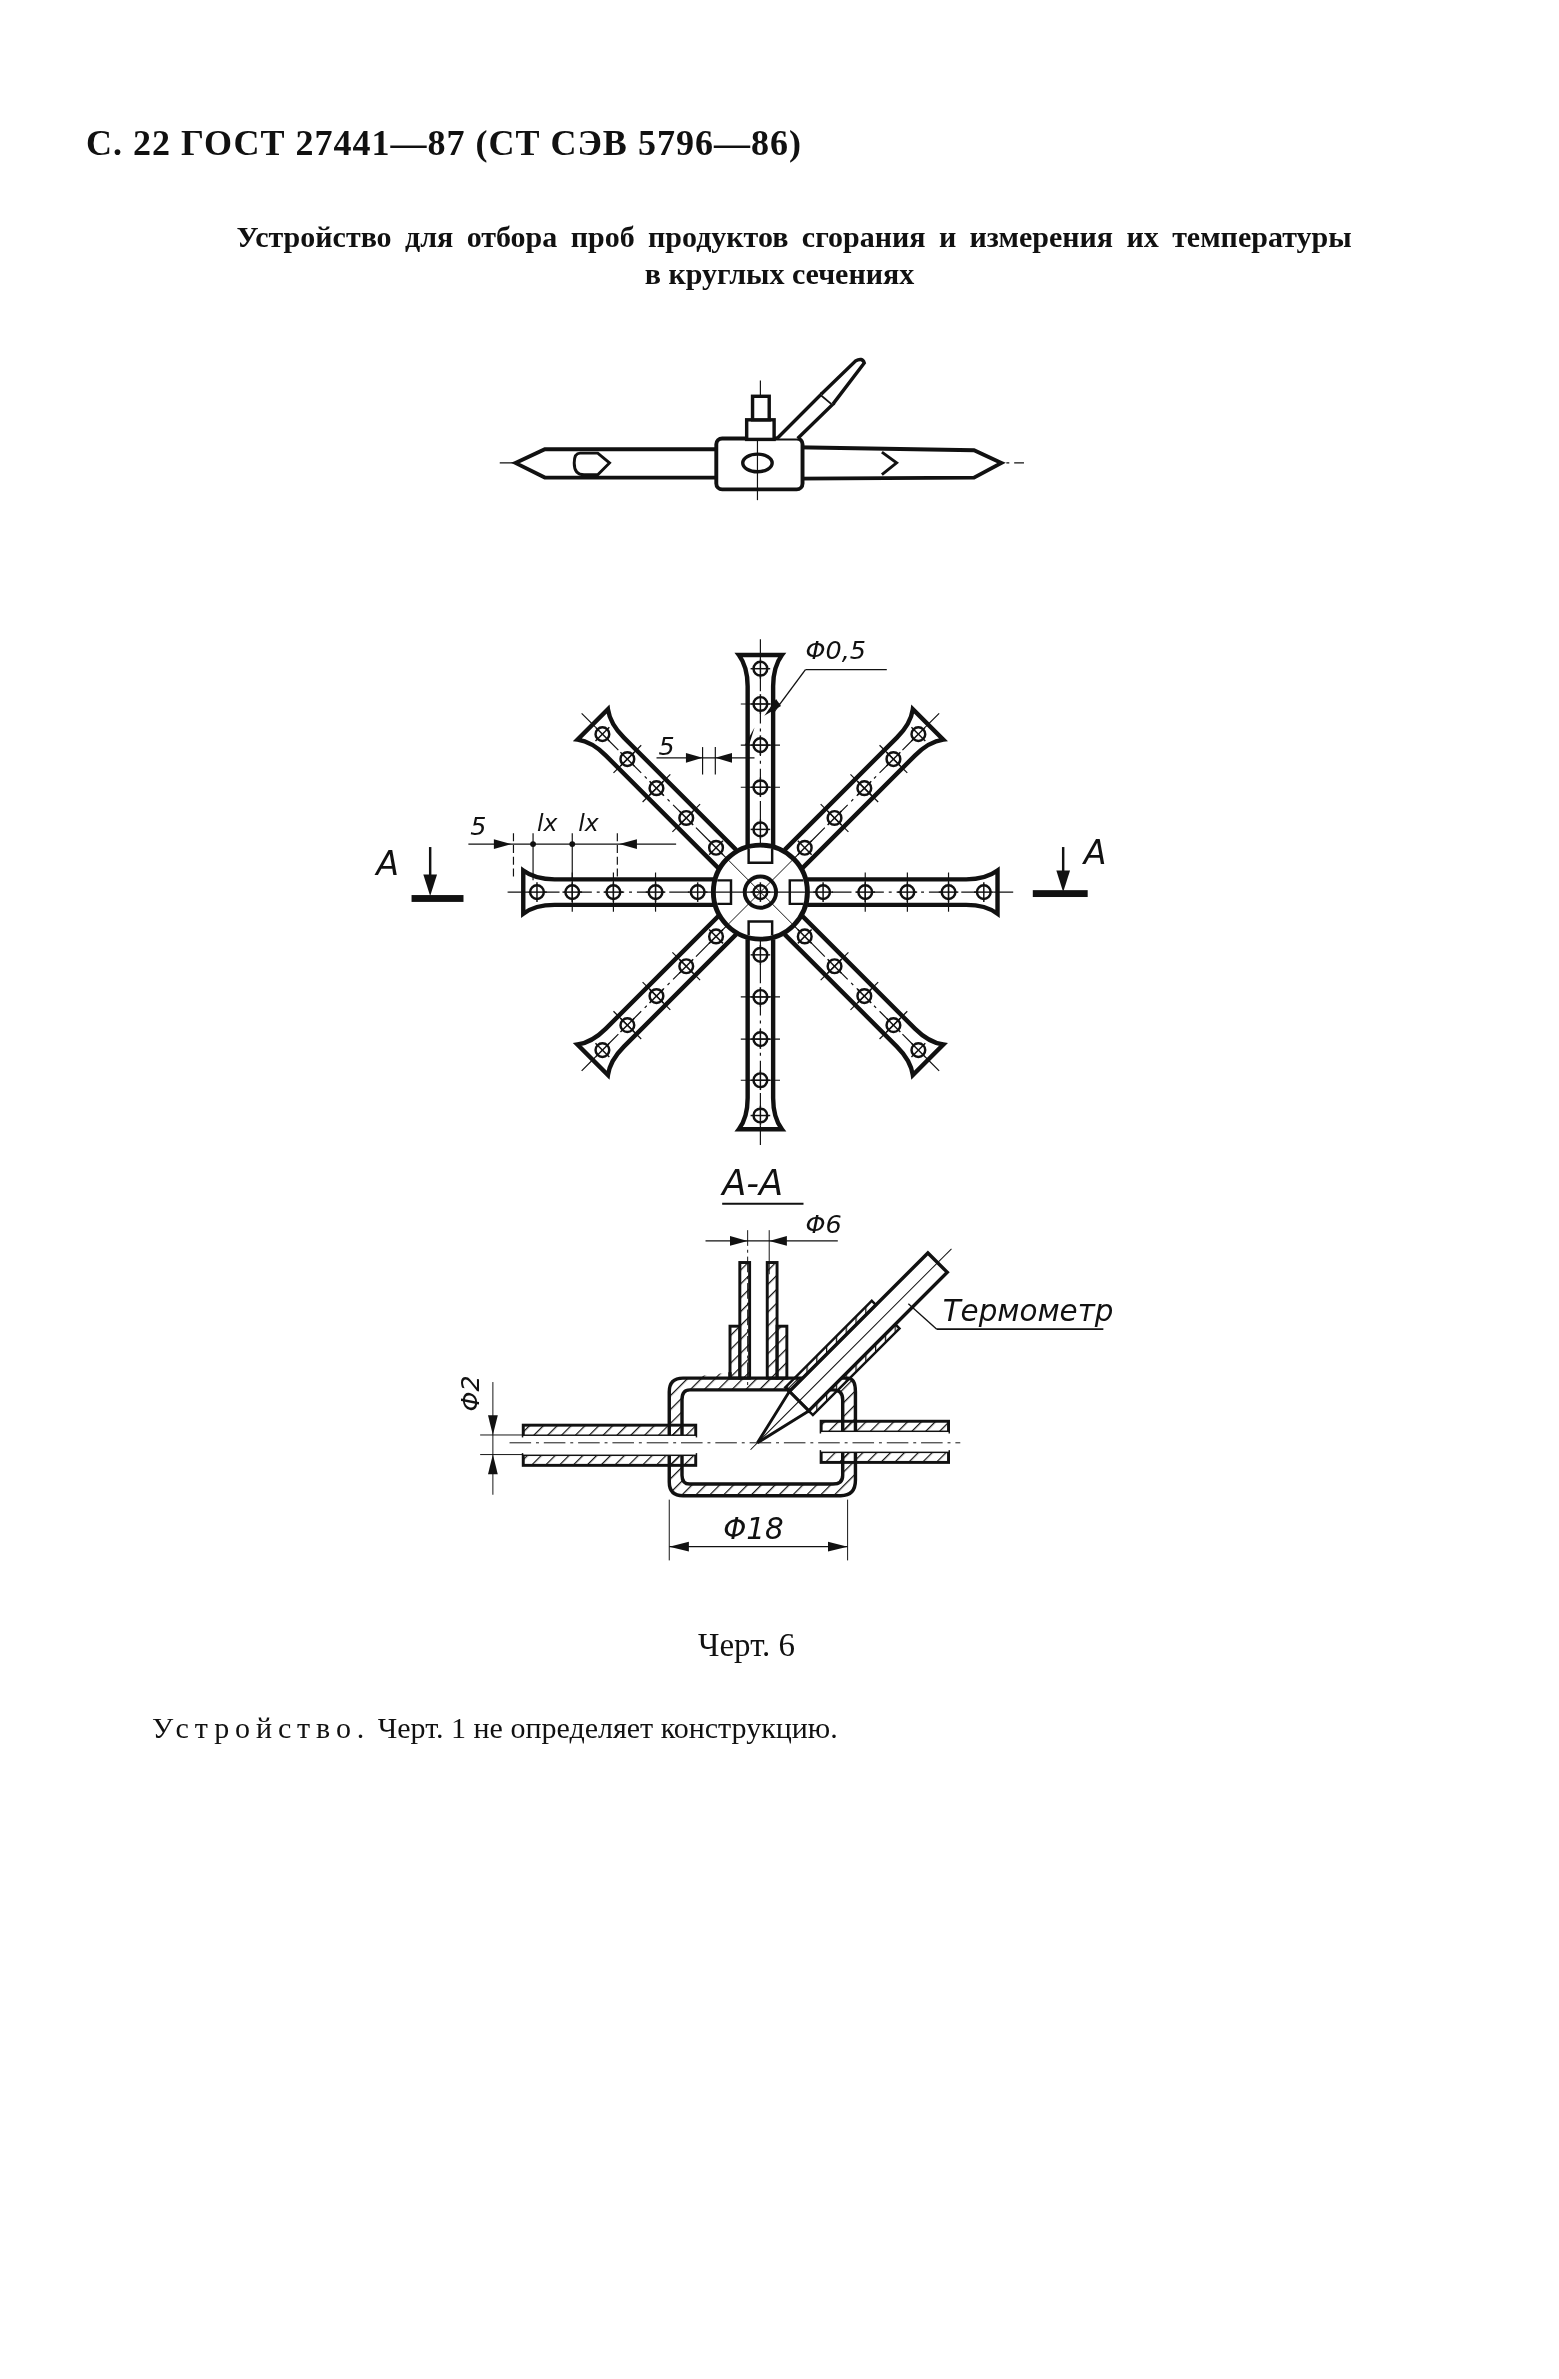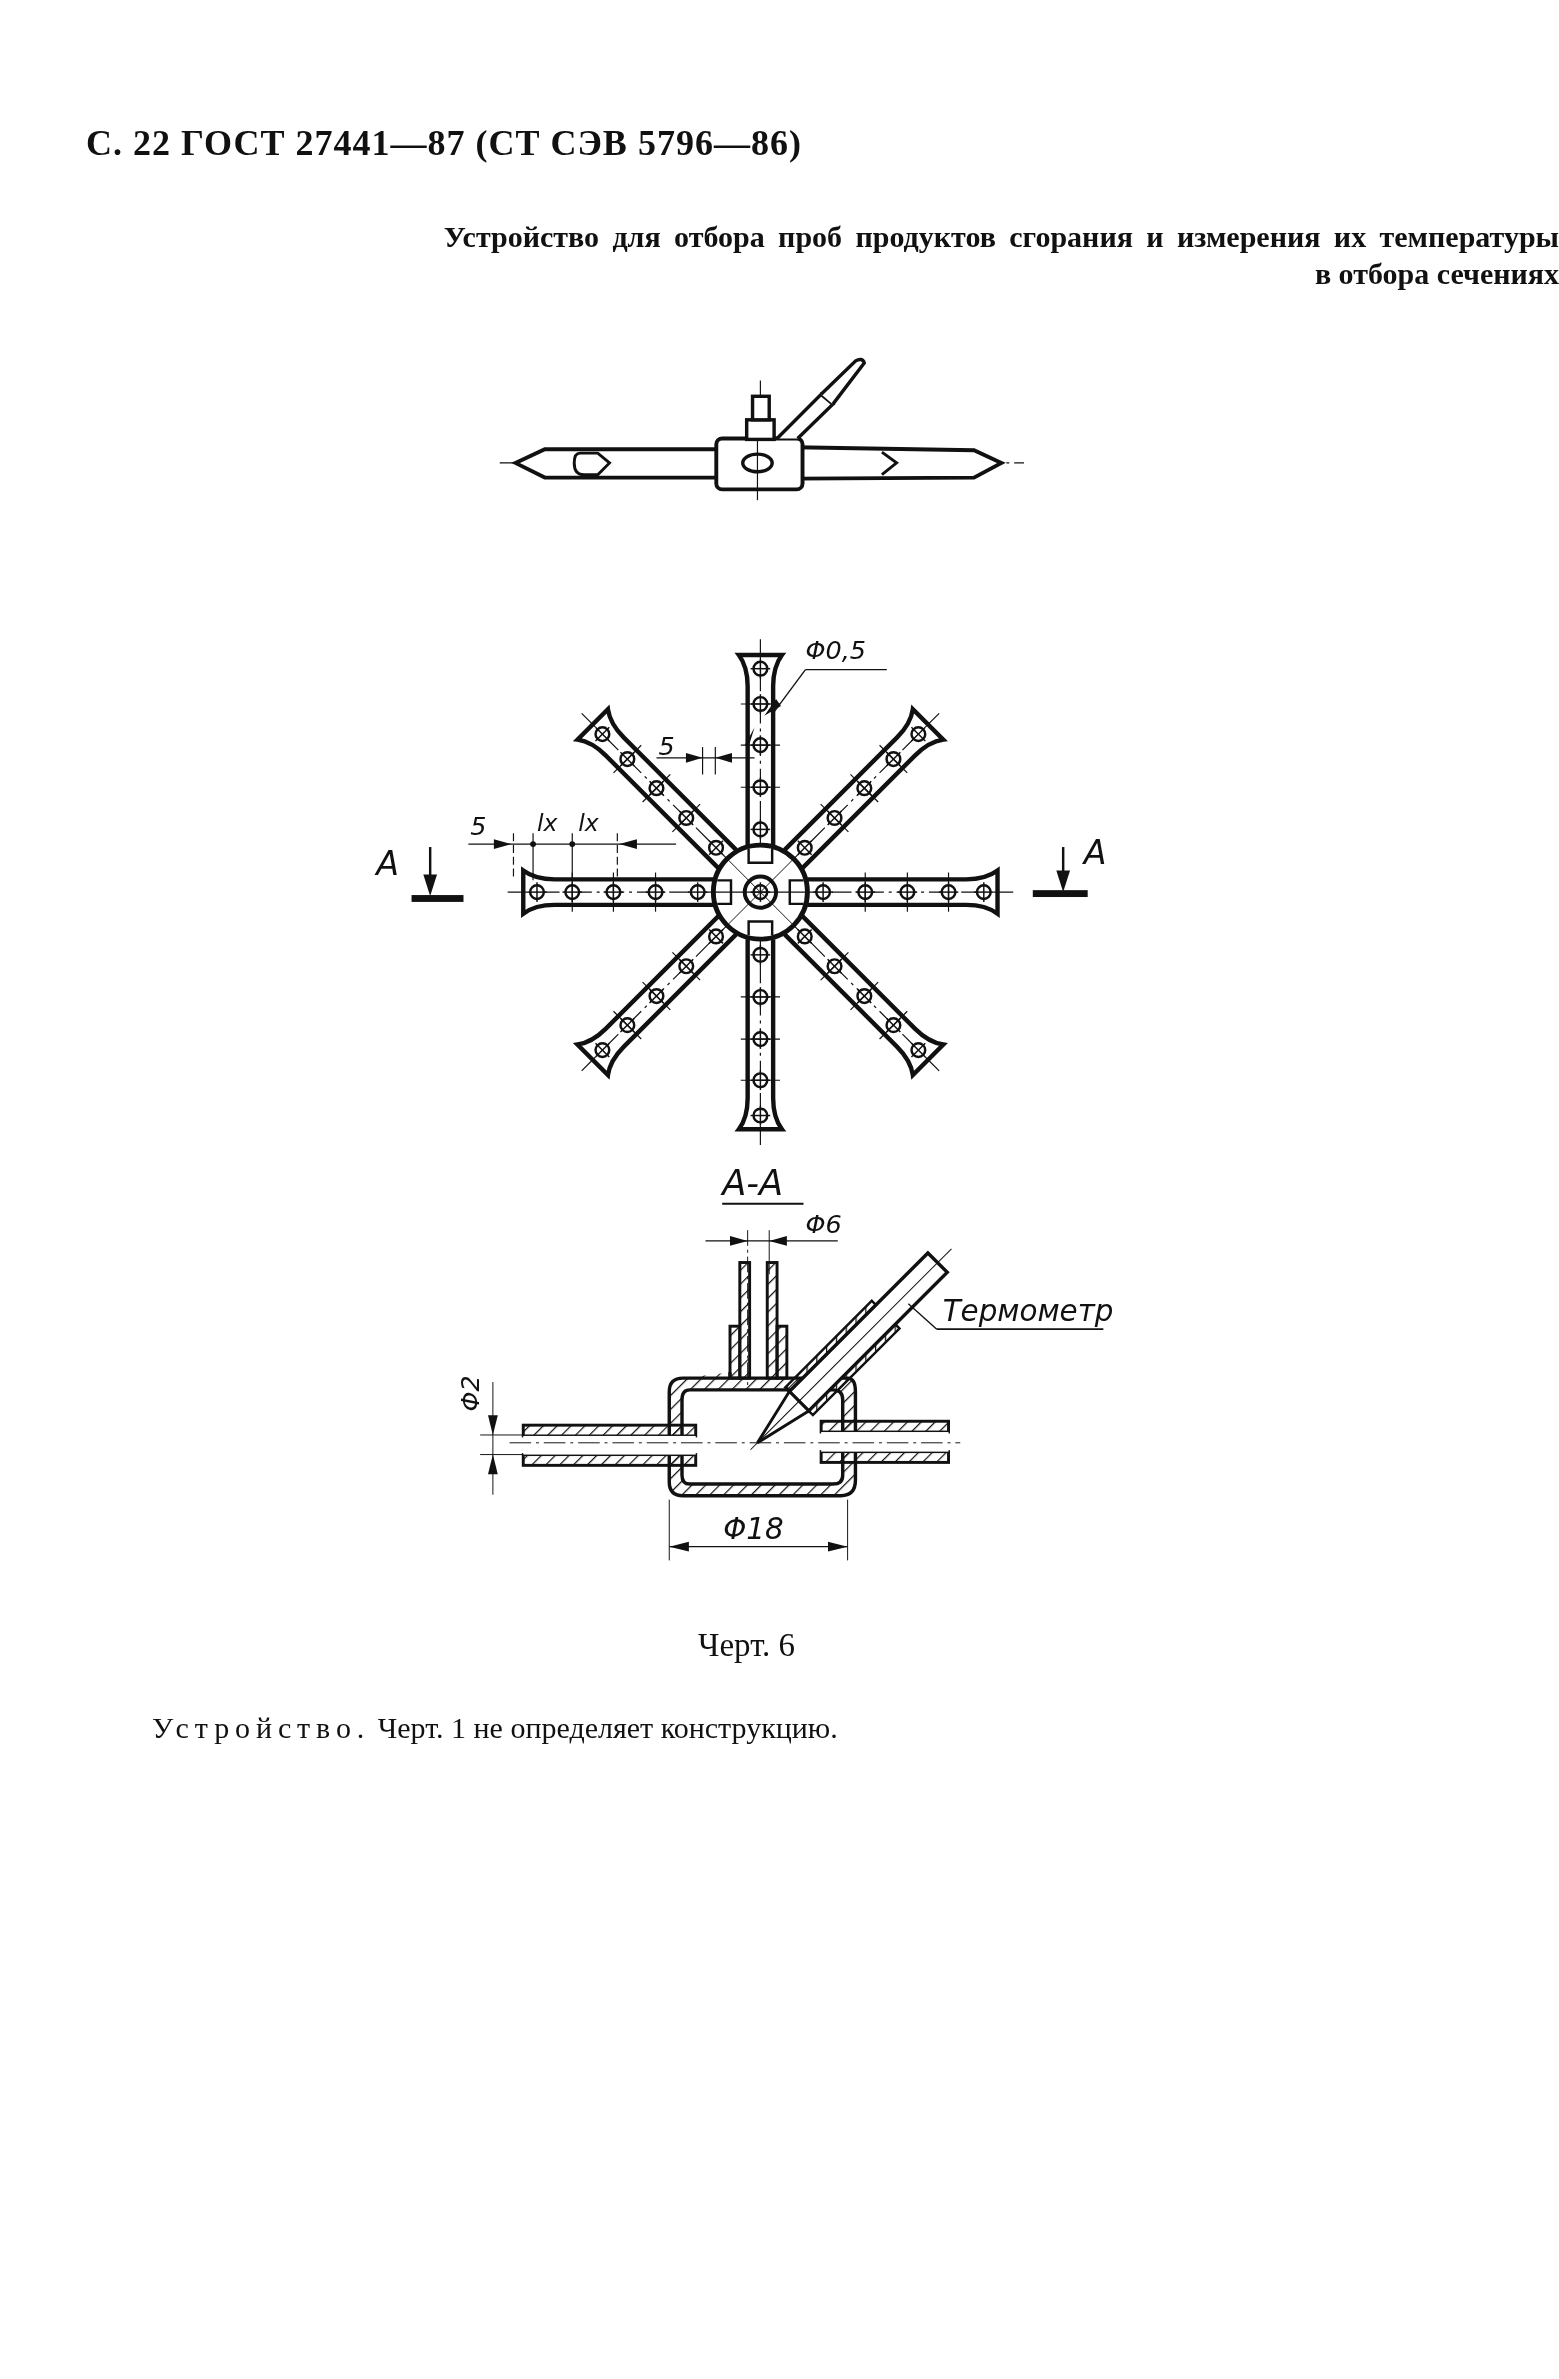--- a/index.html
+++ b/index.html
@@ -3,21 +3,21 @@
 <meta charset="utf-8">
 <style>
   html, body { margin: 0; padding: 0; background: #ffffff; }
   body { width: 1559px; height: 2380px; position: relative; overflow: hidden; color: #111; }
   .page-header {
     position: absolute; left: 86px; top: 122px;
     font-family: "Liberation Serif", serif; font-weight: bold; font-size: 36px;
     letter-spacing: 1px; white-space: nowrap;
   }
   .section-title {
-    position: absolute; left: 0; top: 218px; width: 1559px; text-align: right;
+    position: absolute; left: 0; top: 218px; width: 1559px; text-align: center;
     font-family: "Liberation Serif", serif; font-weight: bold; font-size: 30px;
     line-height: 37px;
   }
   .section-title .l1 { display: block; padding-left: 29px; word-spacing: 5.9px; }
   .section-title .l2 { display: block; }
   .drawing { position: absolute; left: 0; top: 0; }
   .caption {
     position: absolute; left: 698px; top: 1627px;
     font-family: "Liberation Serif", serif; font-size: 33px; white-space: nowrap;
   }
@@ -28,21 +28,21 @@
   .note .lead { letter-spacing: 5.9px; }
   svg text { font-family: "DejaVu Sans", sans-serif; font-style: italic; fill: #111; }
 </style>
 </head>
 <body>
 
 <div class="page-header">С. 22 ГОСТ 27441—87 (СТ СЭВ 5796—86)</div>
 
 <div class="section-title">
   <span class="l1">Устройство для отбора проб продуктов сгорания и измерения их температуры</span>
-  <span class="l2">в отбора сечениях</span>
+  <span class="l2">в круглых сечениях</span>
 </div>
 
 <svg class="drawing" width="1559" height="2380" viewBox="0 0 1591 2428" xmlns="http://www.w3.org/2000/svg">
   <defs>
     <pattern id="hatch" patternUnits="userSpaceOnUse" width="10" height="10" patternTransform="rotate(45)">
       <line x1="0" y1="0" x2="0" y2="10" stroke="#111" stroke-width="2.5"></line>
     </pattern>
     <g id="hole">
       <circle r="7" fill="#fff" stroke="#111" stroke-width="2.5"></circle>
       <line x1="-10" y1="0" x2="10" y2="0" stroke="#111" stroke-width="1.5"></line>

